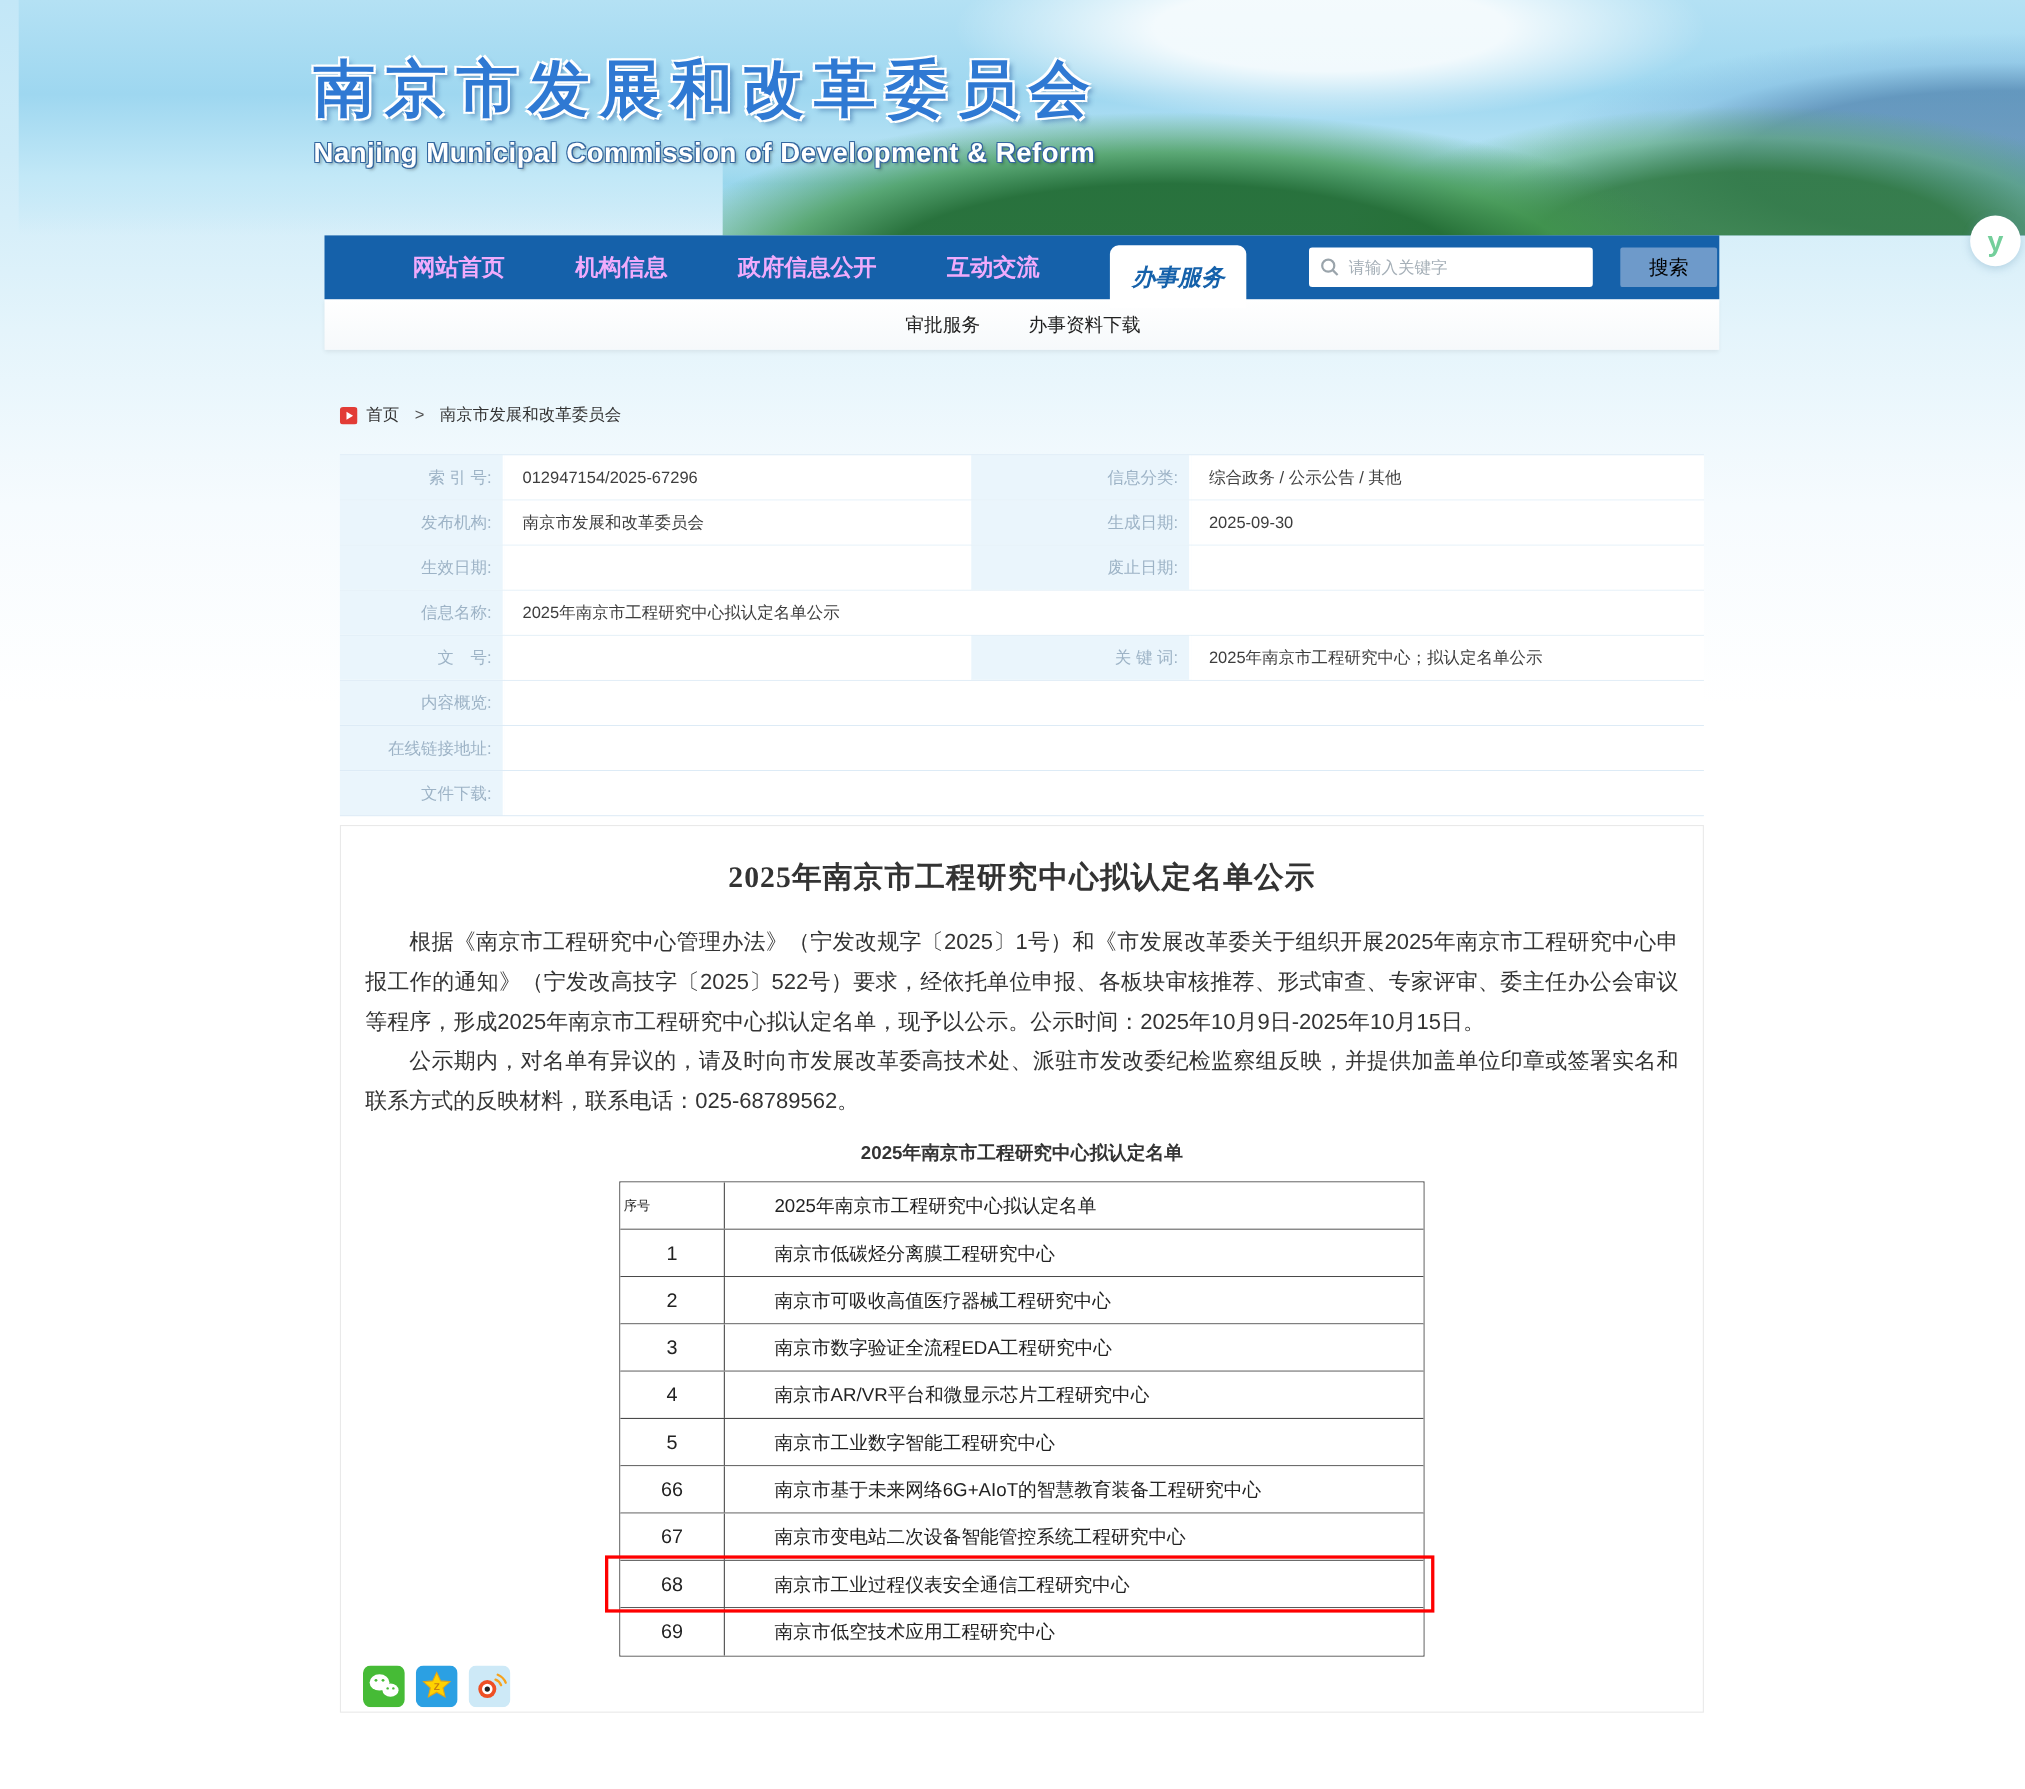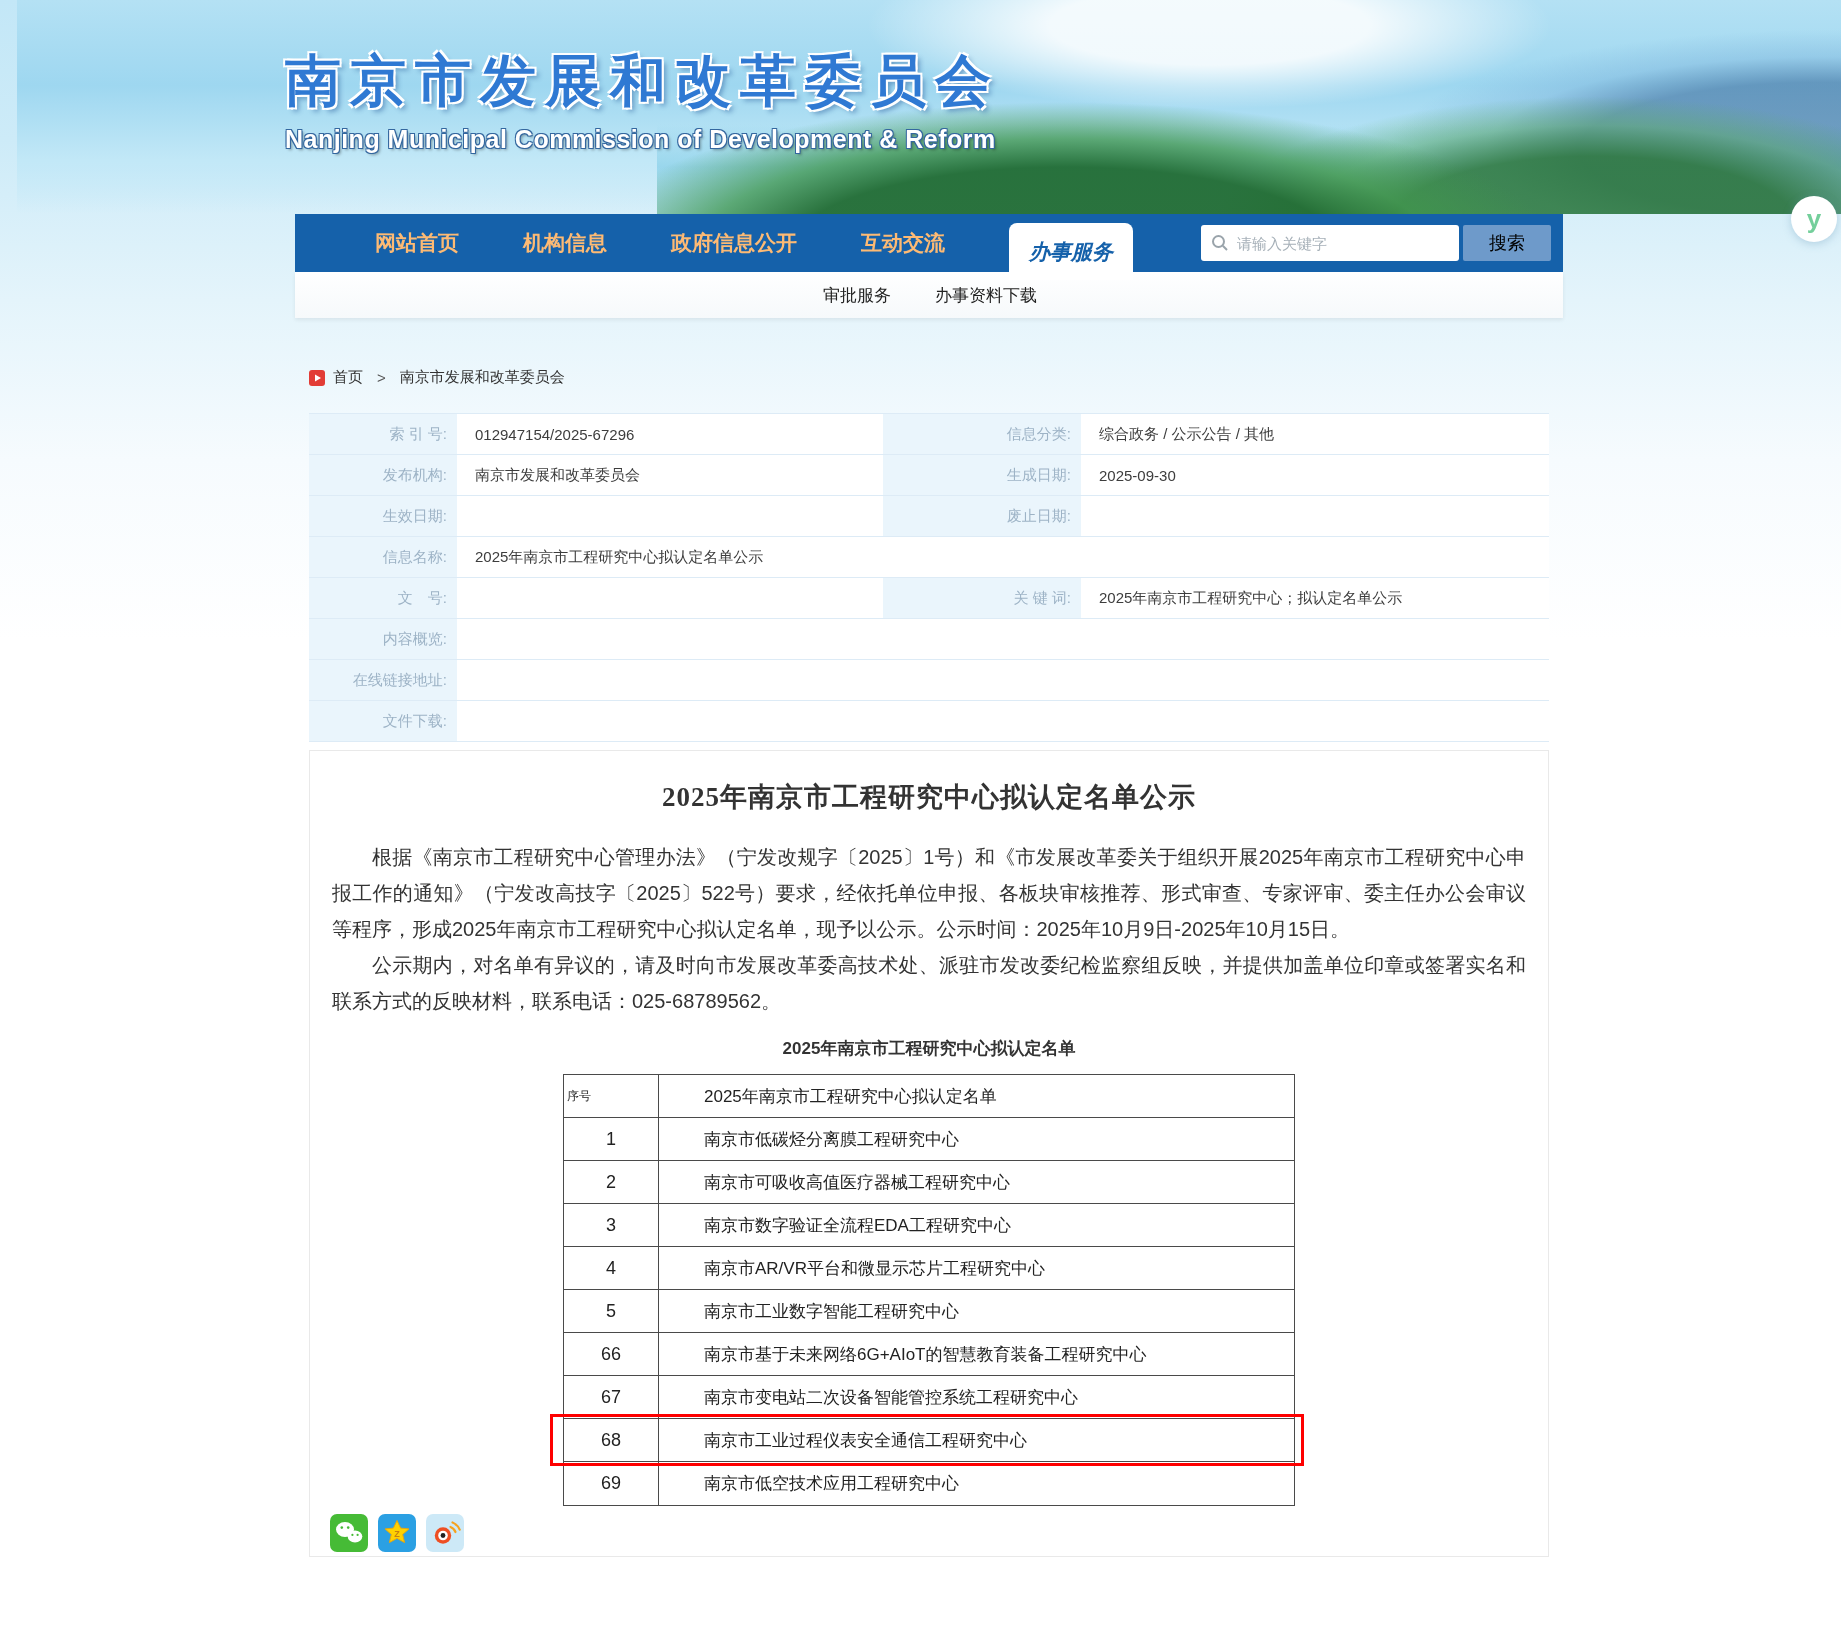--- a/index.html
+++ b/index.html
@@ -26,25 +26,25 @@
   }
   .brand { position:absolute; left:268px; top:44px; z-index:2; }
   .brand-cn { font-size:56px; font-weight:900; letter-spacing:9px; color:#2f79d3;
     text-shadow:-2px -2px 0 #fff,2px -2px 0 #fff,-2px 2px 0 #fff,2px 2px 0 #fff,4px 4px 5px rgba(20,70,140,.45); }
   .brand-en { margin-top:5px; font-size:25px; font-weight:700; letter-spacing:.5px; color:#fff;
     text-shadow:-1px -1px 0 #34679f,1px -1px 0 #34679f,-1px 1px 0 #34679f,1px 1px 0 #34679f,2px 2px 3px rgba(0,0,0,.35); }
 
   
   .navbar { position:relative; z-index:5; width:1268px; margin:0 auto; height:58px;
     background:#1561aa; display:flex; align-items:center; padding-left:80px; }
-  .nav-item { color:#fdba74; font-size:21px; font-weight:700; margin-right:64px; cursor:pointer; white-space:nowrap; }
+  .nav-item { color:#f0abfc; font-size:21px; font-weight:700; margin-right:64px; cursor:pointer; white-space:nowrap; }
   .nav-tab-active { align-self:flex-start; margin-top:9px; height:57px; padding:0 20px; background:#fff;
     border-radius:8px 8px 0 0; display:flex; align-items:center; color:#1561aa; font-size:21px; font-weight:700;
     z-index:6; position:relative; cursor:pointer;font-style:italic; }
-  .nav-search { margin-left:auto; margin-right:12px; display:flex; align-items:center; gap:4px; }
+  .nav-search { margin-left:auto; margin-right:2px; display:flex; align-items:center; gap:25px; }
   .search-box { width:258px; height:36px; background:#fff; border-radius:3px; display:flex; align-items:center; padding:0 8px 0 10px; }
   .search-box svg { flex:0 0 auto; }
   .search-box input { border:none; outline:none; width:100%; margin-left:8px; font-size:15px; color:#444; background:transparent;
     font-family:"Liberation Sans",sans-serif; }
   .search-box input::placeholder { color:#a6b0b8; }
   .search-btn { width:88px; height:36px; background:#6e9aca; color:#000000; border:none; border-radius:2px;
     font-size:18px; cursor:pointer; font-family:"Liberation Sans",sans-serif; }
 
   
   .subnav { position:relative; z-index:4; width:1268px; margin:0 auto; height:46px;

